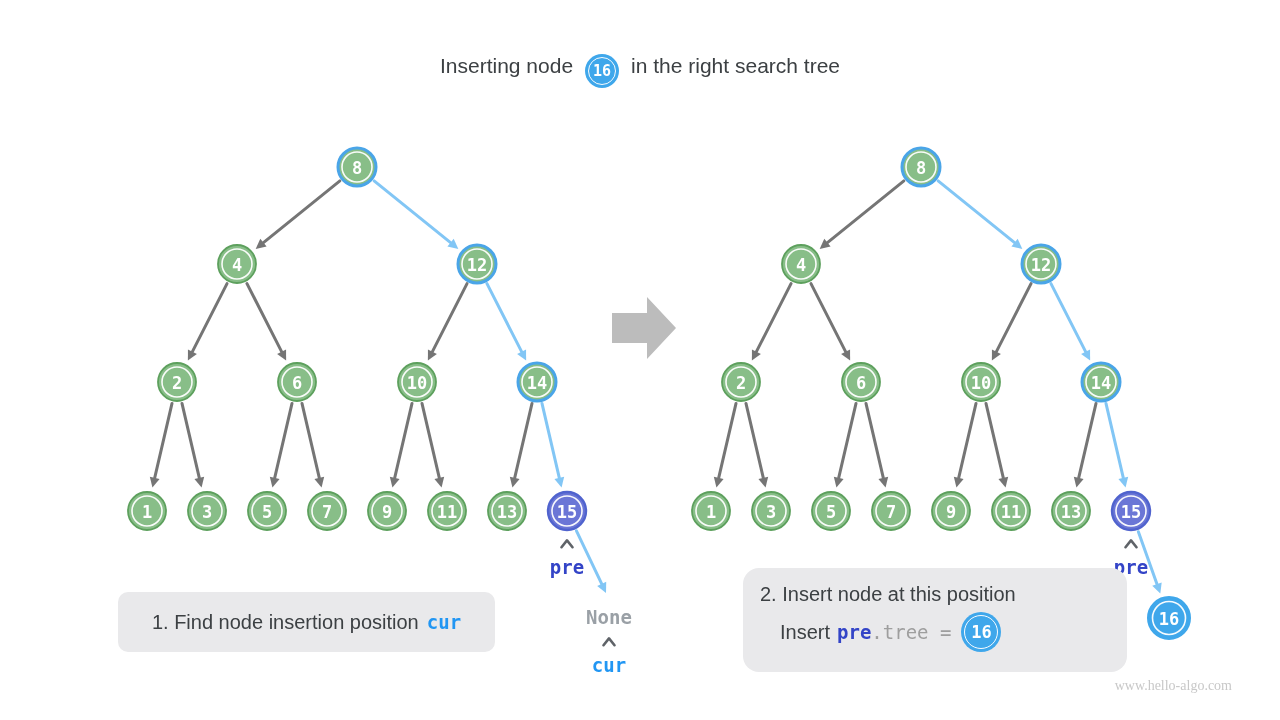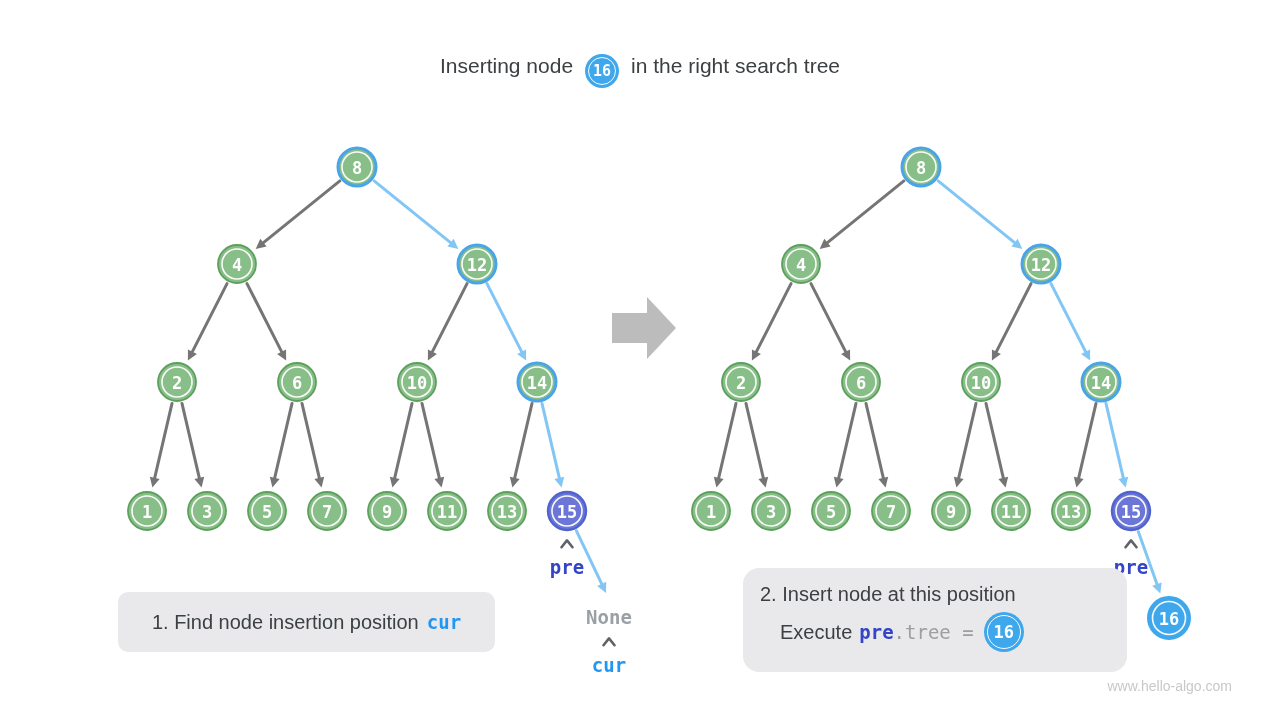--- a/index.html
+++ b/index.html
@@ -58,21 +58,21 @@
   .cap2-line2{
     margin-top:5px;padding-left:37px;height:40px;
     display:flex;align-items:center;white-space:nowrap;
   }
   code{font-family:"DejaVu Sans Mono", monospace;font-size:19px;}
   .tok-cur{color:var(--lbl-cur);font-weight:bold;margin-left:8px;}
   .tok-pre{color:var(--lbl-pre);font-weight:bold;margin-left:7px;}
   .tok-gray{color:var(--code-gray);margin-right:10px;}
   .watermark{
     position:absolute;right:48px;bottom:26px;
-    font-family:Liberation Sans, sans-serif;font-size:14px;color:#c8c8c8;margin-left:43px;
+    font-family:Liberation Serif, serif;font-size:14px;color:#c8c8c8;margin-left:43px;
   }
 </style>
 </head>
 <body>
 
 <svg id="diagram" width="1280" height="720" viewBox="0 0 1280 720">
     <g>
       <line x1="339.890656352388" y1="180.8300527818197" x2="263.4417129099458" y2="242.62628206446044" stroke="#757575" stroke-width="3" stroke-linecap="round"></line>
       <polygon points="255.66473852466763,248.9126696925603 260.29851909589587,238.73779487182134 266.58490672399574,246.51476925709954" fill="#757575"></polygon>
       <line x1="374.109343647612" y1="180.8300527818197" x2="450.55828709005414" y2="242.62628206446044" stroke="#82c6f5" stroke-width="3" stroke-linecap="round"></line>
@@ -311,21 +311,21 @@
 <div class="ptr-label tok-prelabel lbl-pre-right">pre</div>
 
 <div class="caption1">
   <span>1. Find node insertion position</span>
   <code class="tok-cur">cur</code>
 </div>
 
 <div class="caption2">
   <div class="cap2-line1">2. Insert node at this position</div>
   <div class="cap2-line2">
-    <span>Execute</span>
+    <span>Insert</span>
     <code class="tok-pre">pre</code>
     <code class="tok-gray">.tree =</code>
     <span class="node-badge badge-40">
       <span>16</span>
     </span>
   </div>
 </div>
 
 <div class="watermark">www.hello-algo.com</div>
 

